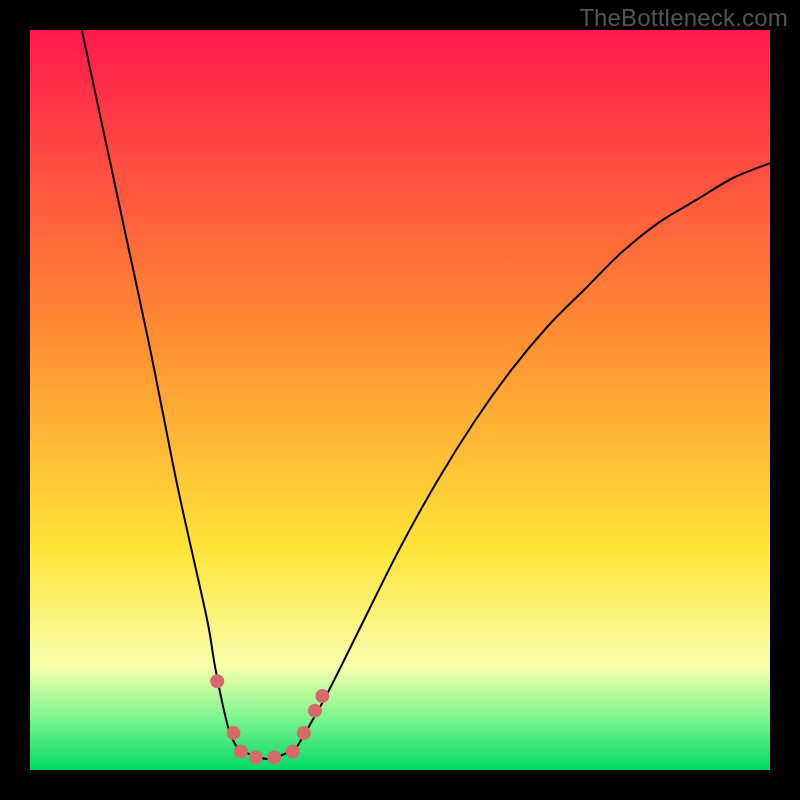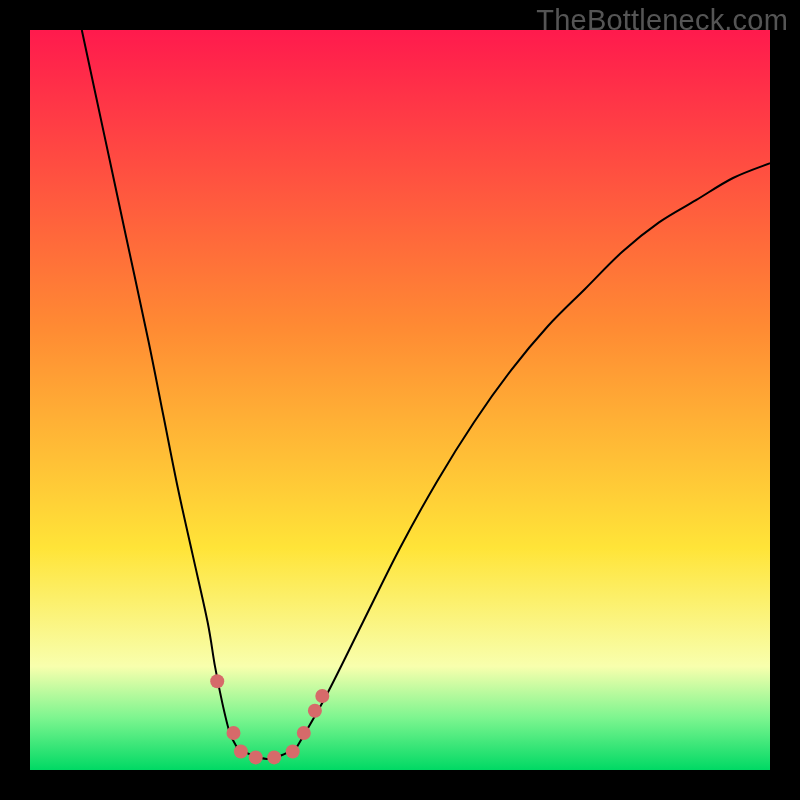--- a/index.html
+++ b/index.html
@@ -22,21 +22,21 @@
     left: 30px;
     top: 30px;
     width: 740px;
     height: 740px;
   }
   .watermark {
     position: absolute;
     top: 4px;
     right: 12px;
     color: #555;
-    font-size: 29px;
+    font-size: 24px;
     letter-spacing: 0.2px;
     font-weight: 400;
     user-select: none;
   }
   svg { display:block; }
 </style>
 </head>
 <body>
 
 <div class="frame">

